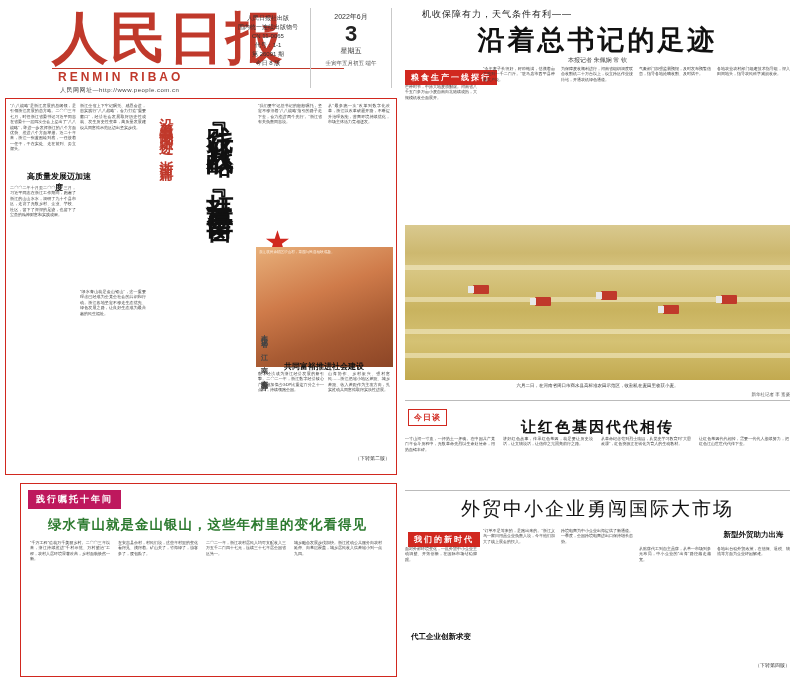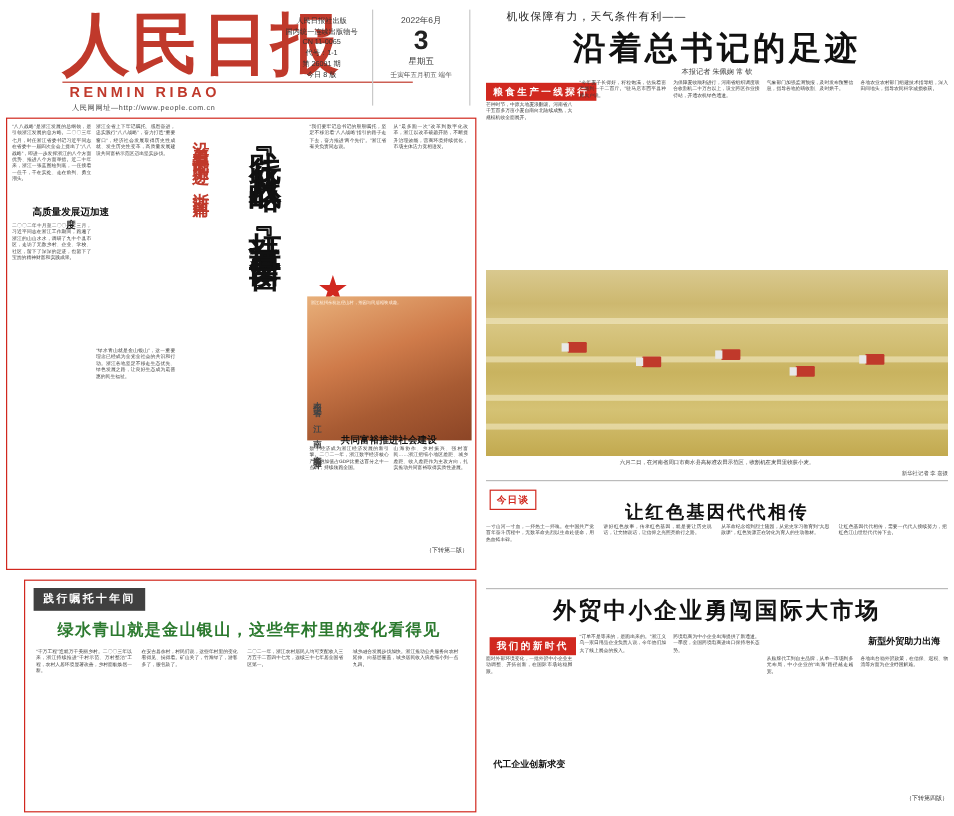--- a/index.html
+++ b/index.html
@@ -55,21 +55,21 @@
   #feature-star{left:258px;top:128px;font-size:30px;color:#d1281f;line-height:30px;}
 
   #feature-photo{position:absolute;left:250px;top:148px;width:137px;height:120px;
      background:linear-gradient(160deg,#e8b07a,#cf7b4a 40%,#a85b33 70%,#8c4526);}
   #feature-photo .ph-txt{font-size:3.6px;color:#fff3e6;padding:3px;line-height:5px;}
 
   .sectionhead{font-size:8px;font-weight:bold;text-align:center;color:#111;}
 
   
   #promise-box{left:20px;top:483px;width:375px;height:192px;}
-  #promise-tag{position:absolute;left:28px;top:490px;background:#404040;color:#fff;font-size:9px;
+  #promise-tag{position:absolute;left:28px;top:490px;background:#be185d;color:#fff;font-size:9px;
     font-weight:bold;padding:3px 8px;letter-spacing:2px;}
   #promise-title{position:absolute;left:25px;top:516px;width:365px;text-align:center;
     font-family:"DejaVu Serif",serif;font-weight:bold;color:#2c7a2f;font-size:13.5px;letter-spacing:1px;}
 
   
   #right-kicker{position:absolute;left:422px;top:8px;width:385px;font-size:9px;color:#222;letter-spacing:1px;}
   #right-title{position:absolute;left:405px;top:22px;width:385px;text-align:center;
     font-family:"DejaVu Serif",serif;font-weight:bold;font-size:27px;color:#111;letter-spacing:3px;}
   #right-byline{position:absolute;left:405px;top:56px;width:385px;text-align:center;font-size:6px;color:#444;}
 
@@ -84,21 +84,21 @@
   .harvester:after{content:"";position:absolute;left:-5px;top:1px;width:6px;height:7px;background:#e8e8e8;}
   .swath{position:absolute;background:rgba(245,238,205,.55);height:5px;}
   #photo-caption{position:absolute;left:405px;top:383px;width:385px;font-size:4.5px;color:#333;text-align:center;}
   #photo-credit{position:absolute;left:405px;top:392px;width:385px;font-size:4.5px;color:#555;text-align:right;}
 
   #today-tag{position:absolute;left:408px;top:406px;}
   #today-title{position:absolute;left:405px;top:418px;width:385px;text-align:center;
      font-family:"DejaVu Serif",serif;font-weight:bold;font-size:15px;color:#111;letter-spacing:2px;}
 
   #trade-title{position:absolute;left:405px;top:496px;width:385px;text-align:center;
-     font-family:"DejaVu Serif",serif;font-weight:bold;font-size:19px;color:#111;letter-spacing:2px;}
+     font-family:"DejaVu Serif",serif;font-weight:normal;font-size:19px;color:#111;letter-spacing:2px;}
   #era-tag{position:absolute;left:408px;top:528px;text-align:right;}
 
   .small-head{font-size:7.5px;font-weight:bold;text-align:center;color:#111;}
 </style>
 </head>
 <body>
 
 <div class="page">
 
   <div class="masthead">

